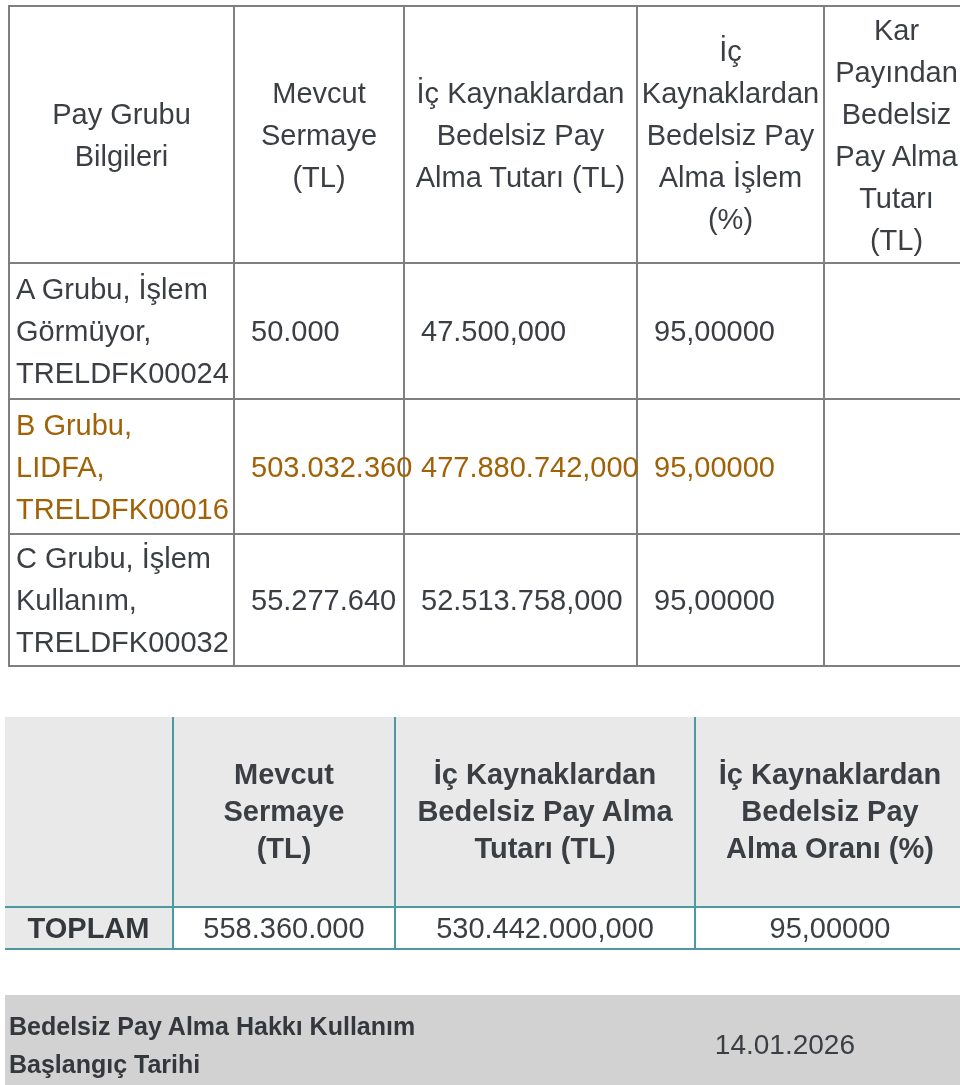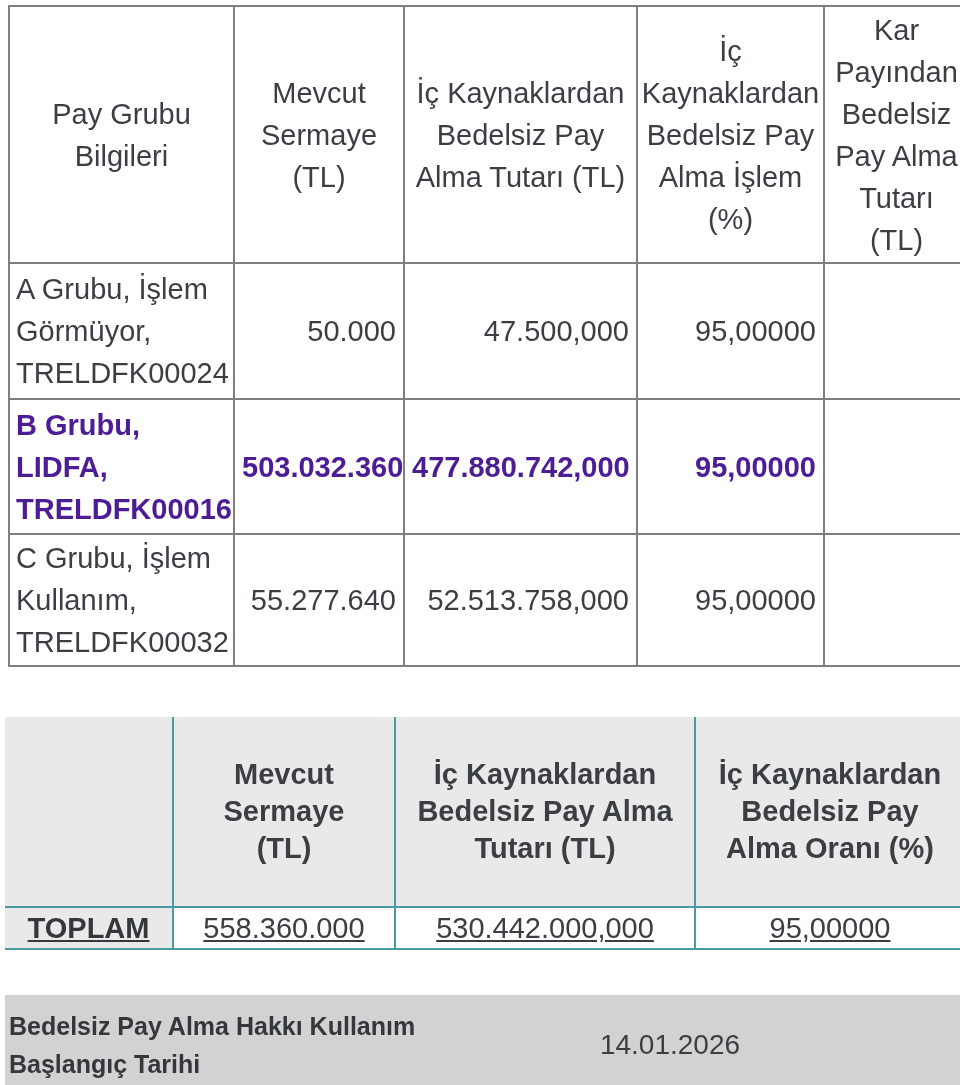--- a/index.html
+++ b/index.html
@@ -20,26 +20,26 @@
     width: 960px;
     font-size: 29px; line-height: 42px;
   }
   .t1 th, .t1 td {
     border: 2px solid #7f7f7f;
     vertical-align: middle;
     font-weight: 400;
   }
   .t1 th { text-align: center; padding: 0 2px; }
   .t1 td.group { text-align: left; padding: 2px 6px; margin-top: 40px; }
-  .t1 td.num { text-align: right; white-space: nowrap; padding: 0 7px; }
+  .t1 td.num { text-align: left; white-space: nowrap; padding: 0 16px; }
   .t1 thead tr { height: 257px; }
   .t1 tbody tr.rA { height: 136px; }
   .t1 tbody tr.rB { height: 135px; }
   .t1 tbody tr.rC { height: 132px; }
-  .t1 tr.bold td { font-weight: 700; color: #4c1d95; }
+  .t1 tr.bold td { font-weight: 400; color: #a16207; }
 
   
   .t2 {
     position: absolute; left: 5px; top: 717px;
     width: 960px;
     font-size: 29px;
   }
   .t2 th, .t2 td {
     border-right: 2px solid #4b9aa2;
     vertical-align: middle;
@@ -47,40 +47,40 @@
   }
   .t2 thead th {
     background: #e9e9e9;
     font-weight: 700;
     line-height: 37px;
     border-bottom: 2px solid #4b9aa2;
     padding: 0 4px;
   }
   .t2 thead tr { height: 190px; }
   .t2 tbody tr { height: 42px; }
-  .t2 tbody td { border-bottom: 2px solid #4b9aa2; background: #ffffff; white-space: nowrap; text-decoration: underline; }
+  .t2 tbody td { border-bottom: 2px solid #4b9aa2; background: #ffffff; white-space: nowrap; }
   .t2 tbody td.toplam { background: #e9e9e9; font-weight: 700; color: #34373b; }
 
   
   .footer-row {
     position: absolute; left: 5px; top: 995px;
     width: 955px; height: 100px;
     background: #d2d2d2;
     display: flex; align-items: center;
   }
   .footer-label {
     position: absolute; left: 4px; top: 50%;
     transform: translateY(-50%);
     font-weight: 700; color: #34373b;
     font-size: 25px; line-height: 38px;
     white-space: pre-line;
   }
   .footer-value {
     position: absolute; left: 480px; width: 370px;
-    text-align: center;
+    text-align: right;
     font-size: 28px;
   }
 </style>
 </head>
 <body>
 
 <table class="t1">
   <colgroup>
     <col style="width:225px">
       <col style="width:170px">

